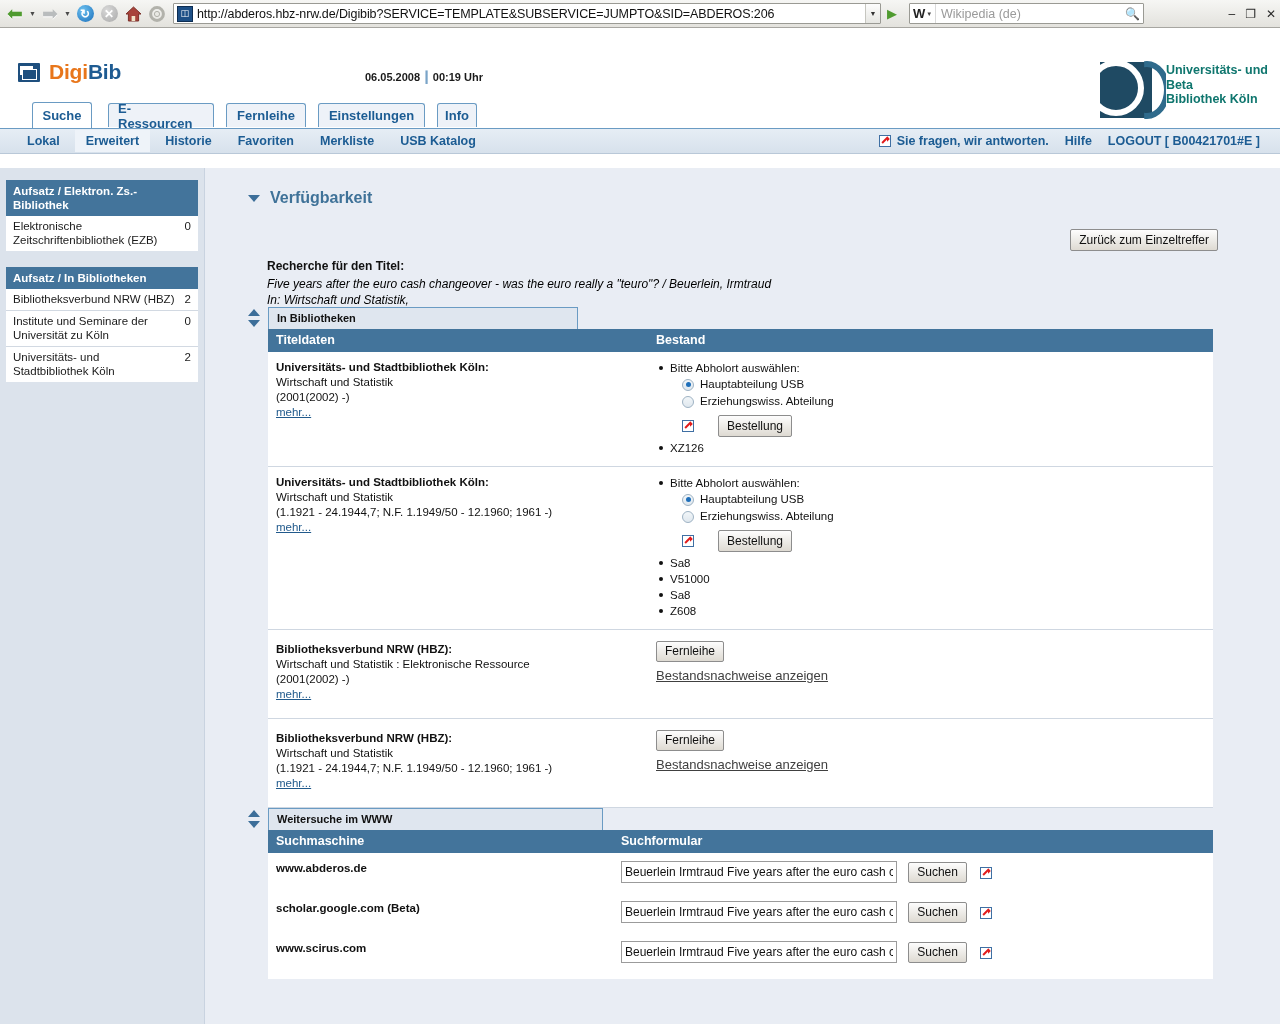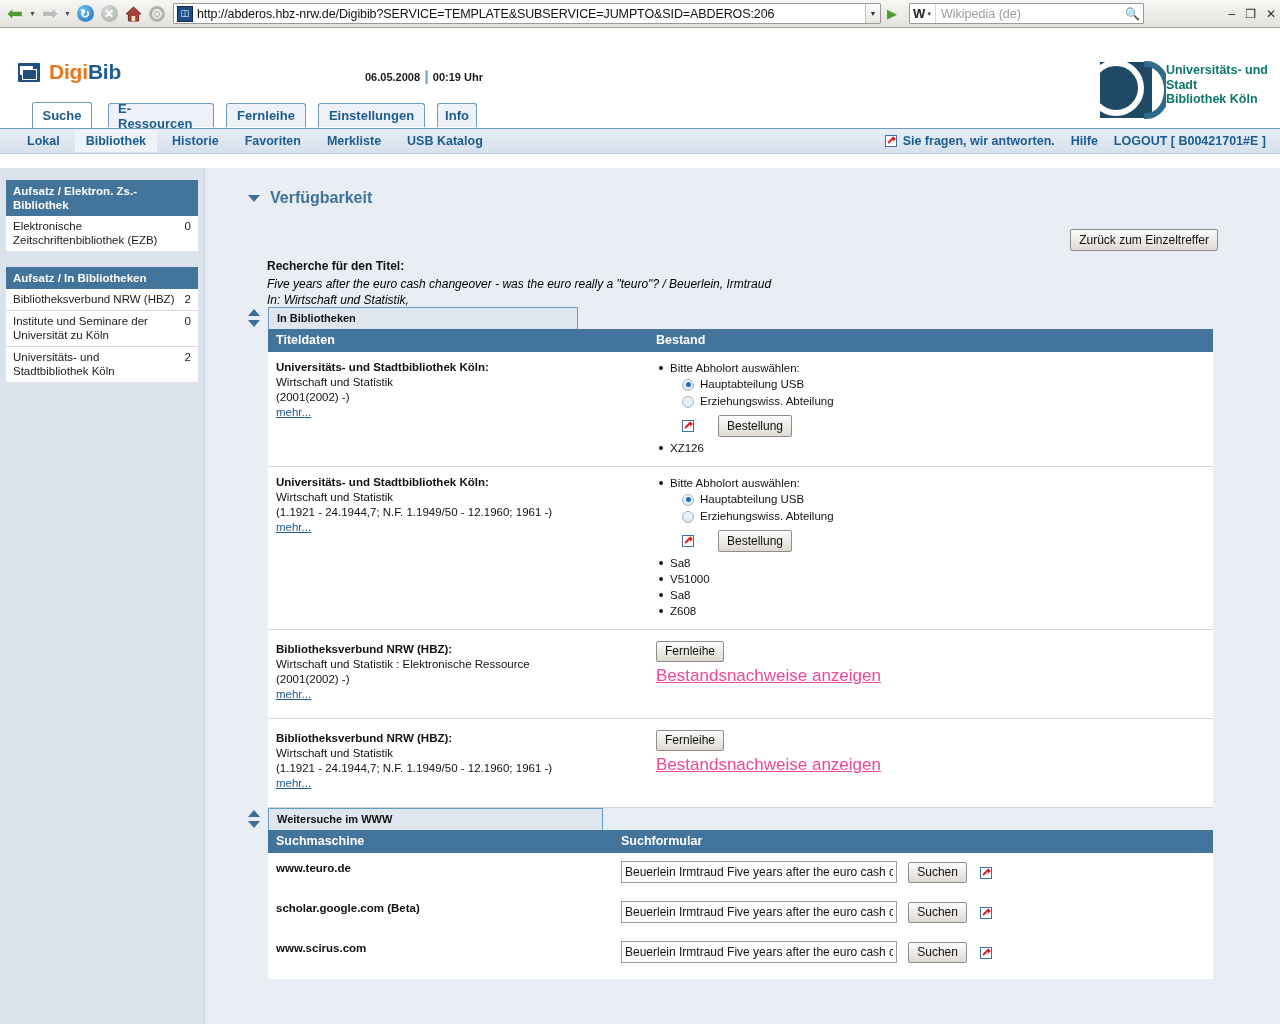--- a/index.html
+++ b/index.html
@@ -119,21 +119,21 @@
     background: linear-gradient(#e6edf5,#d7e1ec);
     border-top:1px solid #6a9bc3;
     border-bottom:1px solid #b9c8d8;
     display:flex; align-items:center;
   }
   .subtab {
     font-size:12.5px; font-weight:bold; color:#1c5c93;
     padding:4px 11px; margin:0 2px;
   }
   .subtab.sel { background:#eef3f9; }
-  #subtabs-right { margin-left:auto; display:flex; align-items:center; gap:16px; padding-right:14px; }
+  #subtabs-right { margin-left:auto; display:flex; align-items:center; gap:16px; padding-right:20px; }
   #subtabs-right .lnk { font-size:12.5px;font-weight:bold;color:#1c5c93; }
 
   .ext-icon {
     display:inline-block;width:12px;height:12px;border:1px solid #3f6fa3;background:#fff;
     position:relative;vertical-align:middle;
   }
   .ext-icon:before{
     content:"";position:absolute;left:2px;top:6px;width:8px;height:1.6px;background:#e11b1b;
     transform:rotate(-45deg);transform-origin:left center;
   }
@@ -211,21 +211,21 @@
   }
   .radio.on:after {
     content:"";position:absolute;left:2.5px;top:2.5px;width:5px;height:5px;border-radius:50%;background:#1f6fba;
   }
   .btn-std {
     background:linear-gradient(#fdfdfd,#dedad2);
     border:1px solid #8d8d8d;border-radius:2px;
     padding:2px 8px;font-size:12px;color:#111;display:inline-block;
   }
   .order-line { display:flex; align-items:center; gap:24px; padding-left:12px; margin-top:5px; margin-bottom:3px; }
-  .bestand-link { color:#ec4899; text-decoration:underline; font-size:17px; display:inline-block; margin-top:6px; }
+  .bestand-link { color:#404040; text-decoration:underline; font-size:13px; display:inline-block; margin-top:6px; }
 
   .txtin {
     width:276px; height:22px; border:1px solid #9b9b9b; background:#fff;
     font-size:12px; color:#111; padding:2px 3px;
     font-family:"Liberation Sans", sans-serif;
   }
   td.eng { font-weight:bold; font-size:12px; padding-top:14px; }
   td.frm { padding-top:9px; }
 </style>
 </head>
@@ -301,21 +301,21 @@
     </div>
 
     <div id="uni-logo">
       <div id="uni-mark">
         <div class="sq"></div>
           <div class="arcw"></div>
           <div class="arcb"></div>
       </div>
       <div id="uni-text">
         <div>Universitäts- und</div>
-        <div>Stadt</div>
+        <div>Beta</div>
         <div>Bibliothek Köln</div>
       </div>
     </div>
   </div>
 
   <div id="tabs-row">
     <div class="tab active" style="left:20px;width:60px;">
       <span>Suche</span>
       </div>
     <div class="tab" style="left:96px;width:106px;top:1px;">
@@ -330,21 +330,21 @@
     <div class="tab" style="left:425px;width:40px;top:1px;">
       <span>Info</span>
       </div>
   </div>
 
   <div id="subtabs">
     <div style="width:14px;"></div>
     <div class="subtab">
       <span>Lokal</span></div>
     <div class="subtab sel">
-      <span>Bibliothek</span></div>
+      <span>Erweitert</span></div>
     <div class="subtab">
       <span>Historie</span></div>
     <div class="subtab">
       <span>Favoriten</span></div>
     <div class="subtab">
       <span>Merkliste</span></div>
     <div class="subtab">
       <span>USB Katalog</span></div>
 
     <div id="subtabs-right">
@@ -513,21 +513,21 @@
           <span class="sec-tabcap" style="width:335px;">Weitersuche im WWW</span>
         </div>
 
         <table class="grid" style="width:945px;margin-left:20px;">
           <tbody>
               <tr>
             <th style="width:345px;">Suchmaschine</th>
             <th>Suchformular</th>
           </tr>
           <tr>
-            <td class="eng" style="border-bottom:none;">www.teuro.de</td>
+            <td class="eng" style="border-bottom:none;">www.abderos.de</td>
             <td class="frm" style="border-bottom:none;">
               <input class="txtin" type="text" value="Beuerlein Irmtraud Five years after the euro cash changeover - was the euro really a &quot;teuro&quot;?" style="">
               <span class="btn-std" style="margin-left:8px;">Suchen</span>
               <span class="ext-icon" style="margin-left:10px;"></span>
             </td>
           </tr>
           <tr>
             <td class="eng" style="border-bottom:none;">scholar.google.com (Beta)</td>
             <td class="frm" style="border-bottom:none;">
               <input class="txtin" type="text" value="Beuerlein Irmtraud Five years after the euro cash changeover - was the euro really a &quot;teuro&quot;?" style="">

